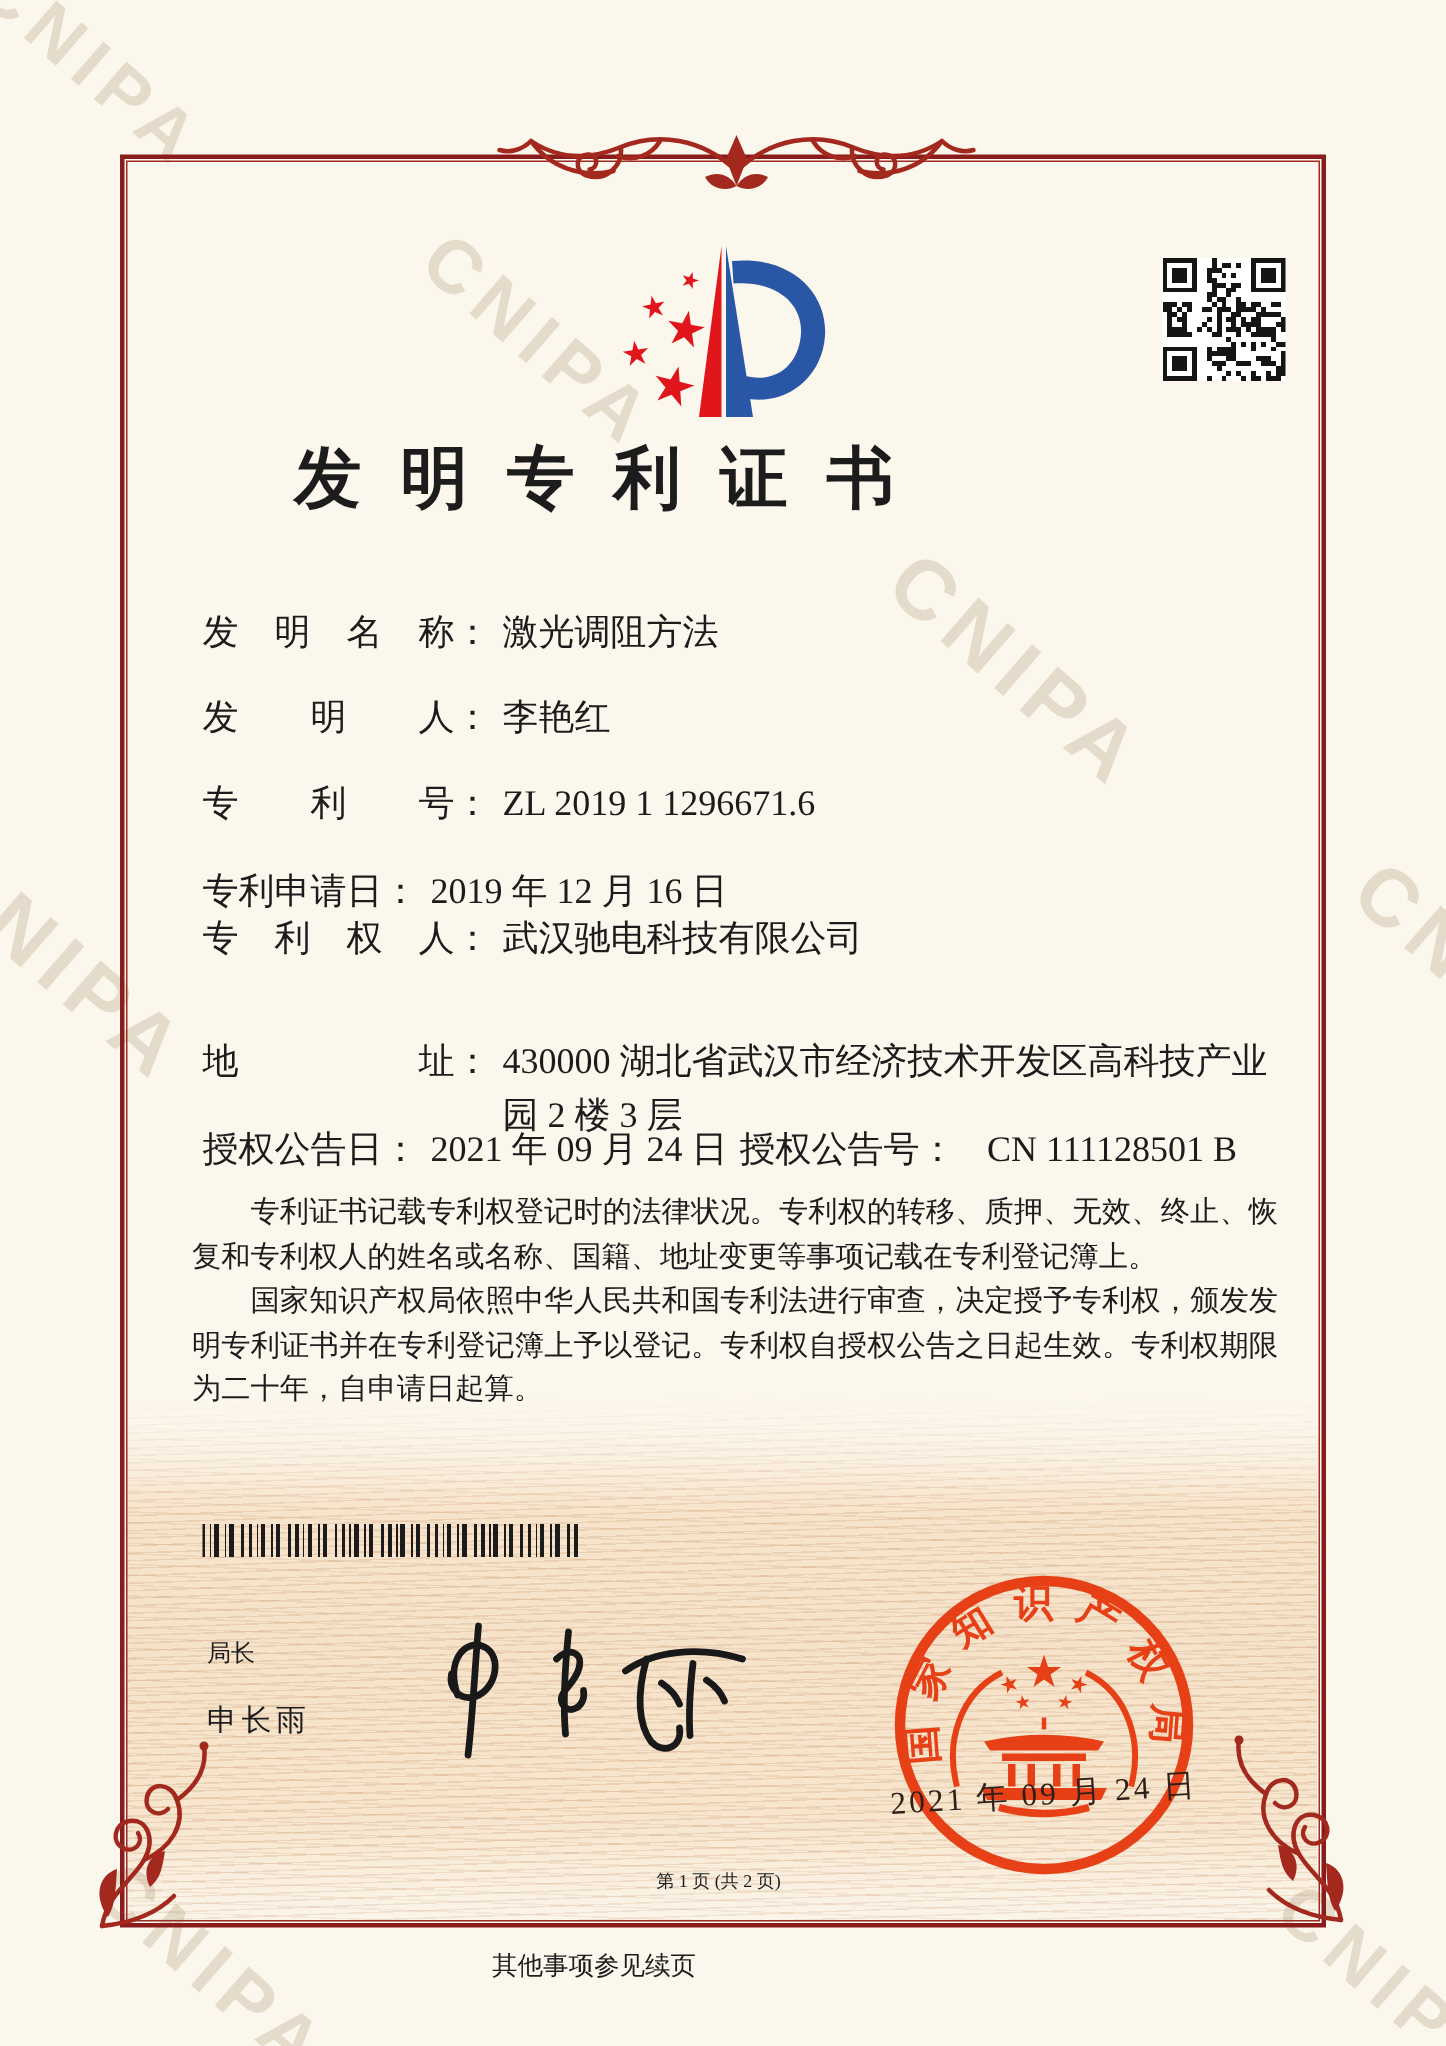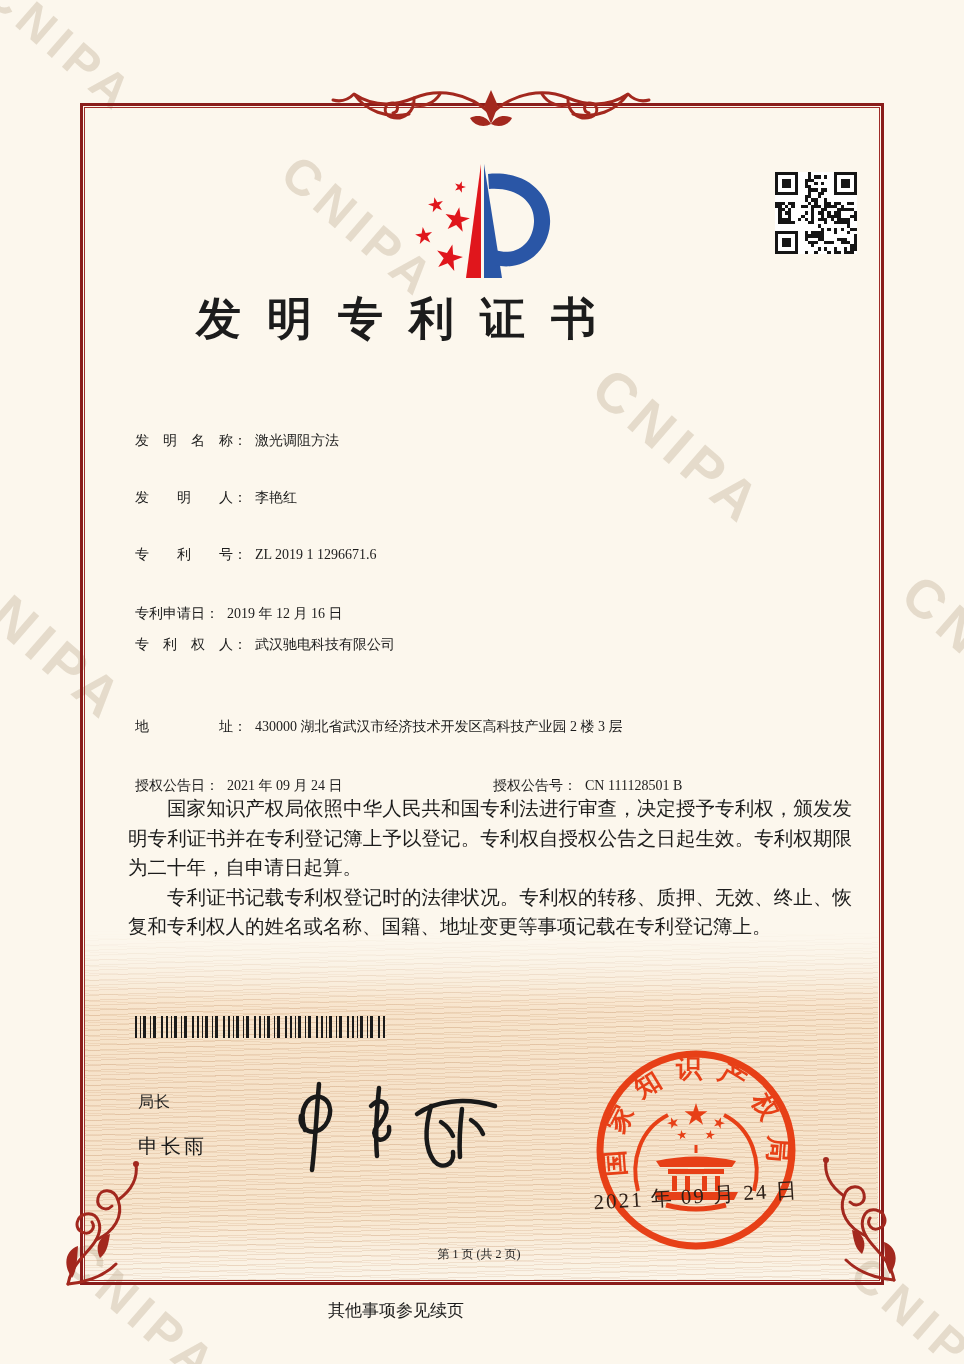--- a/index.html
+++ b/index.html
@@ -34,32 +34,32 @@
 
   .qr{position:absolute;left:775px;top:172px;width:82px;height:82px;z-index:3;}
   #qr-svg{width:100%;height:100%;background:#fff;}
   #qr-svg rect{fill:#151515;}
 
   .logo{position:absolute;left:402px;top:158px;width:152px;height:126px;z-index:3;}
 
   .title{position:absolute;left:80px;top:289px;width:632px;text-align:center;z-index:3;
          font-size:45px;font-weight:700;letter-spacing:26px;padding-left:26px;box-sizing:border-box;}
 
-  .row{position:absolute;display:flex;font-size:14px;z-index:3;line-height:1.5;margin-top:26px;}
+  .row{position:absolute;display:flex;font-size:24px;z-index:3;line-height:1.5;}
   .row .lbl{white-space:pre;}
   .row .val{margin-left:8px;white-space:pre-wrap;}
   .r1{left:135px;top:404px;}
   .r2{left:135px;top:461px;justify-content:space-between;}
   .r3{left:135px;top:518px;}
   .r4{left:135px;top:577px;justify-content:space-between;}
   .r5{left:135px;top:608px;}
   .r6{left:135px;top:690px;width:712px;}
   .r6 .val{flex:1;}
   .r7a{left:135px;top:749px;}
-  .r7b{left:493px;top:749px;}
+  .r7b{left:493px;top:749px;gap:13px;}
 
   .body-text{position:absolute;left:128px;top:794px;width:724px;z-index:3;
              font-size:19.5px;line-height:29.5px;text-align:justify;}
   .body-text p{margin:0;text-indent:2em;}
 
   .barcode{position:absolute;left:135px;top:1016px;width:252px;height:22px;z-index:3;
     background:repeating-linear-gradient(90deg,
       #1b1b1b 0 2px, transparent 2px 5px,
       #1b1b1b 5px 6px, transparent 6px 8px,
       #1b1b1b 8px 11px, transparent 11px 15px,
@@ -465,22 +465,22 @@
   <div class="row r7a">
     <span class="lbl">授权公告日：</span>
     <span class="val">2021 年 09 月 24 日</span>
   </div>
   <div class="row r7b">
     <span class="lbl">授权公告号：</span>
     <span class="val">CN 111128501 B</span>
   </div>
 
   <div class="body-text">
+    <p>专利证书记载专利权登记时的法律状况。专利权的转移、质押、无效、终止、恢复和专利权人的姓名或名称、国籍、地址变更等事项记载在专利登记簿上。</p>
     <p>国家知识产权局依照中华人民共和国专利法进行审查，决定授予专利权，颁发发明专利证书并在专利登记簿上予以登记。专利权自授权公告之日起生效。专利权期限为二十年，自申请日起算。</p>
-    <p>专利证书记载专利权登记时的法律状况。专利权的转移、质押、无效、终止、恢复和专利权人的姓名或名称、国籍、地址变更等事项记载在专利登记簿上。</p>
   </div>
 
   <div class="barcode"></div>
 
   <div class="director-title">局长</div>
   <div class="director-name">申长雨</div>
 
   <svg class="signature" viewBox="0 0 255 102">
     <g fill="none" stroke="#191919" stroke-width="4.5" stroke-linecap="round">
       <path d="M40 54 C32 30 46 16 58 22 C70 28 66 50 52 55 C42 58 34 50 36 40"></path>

